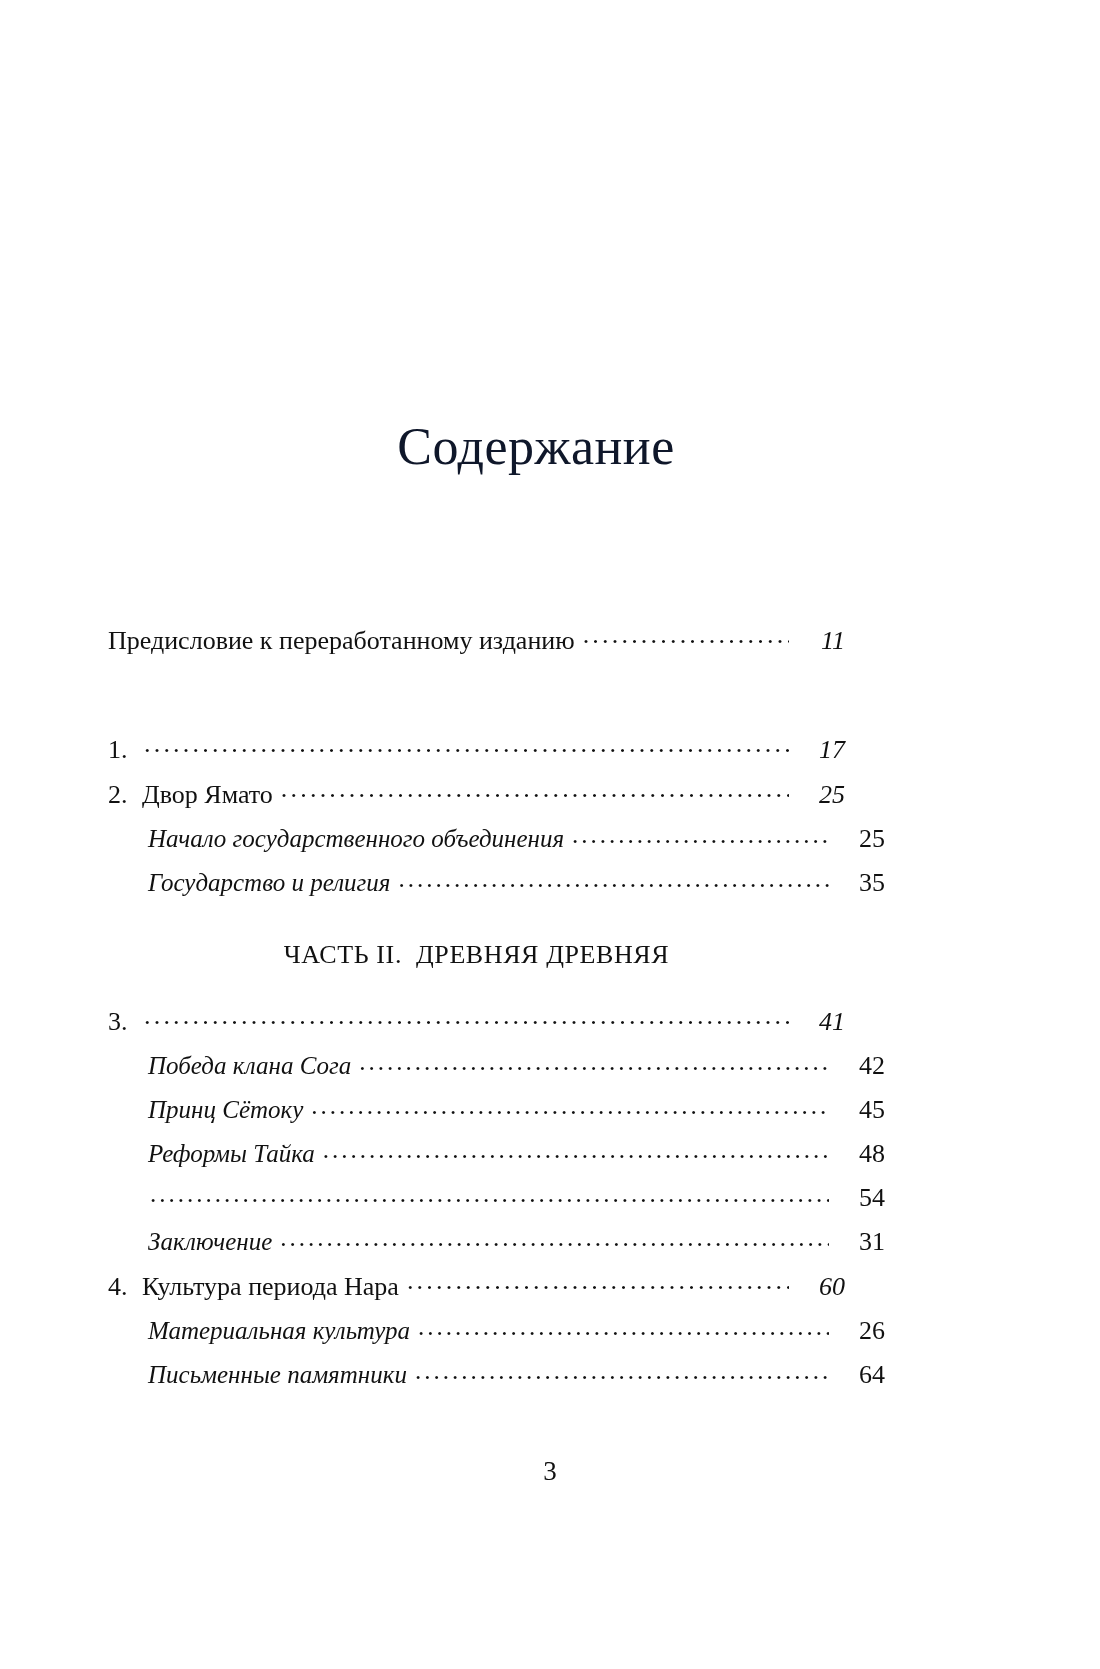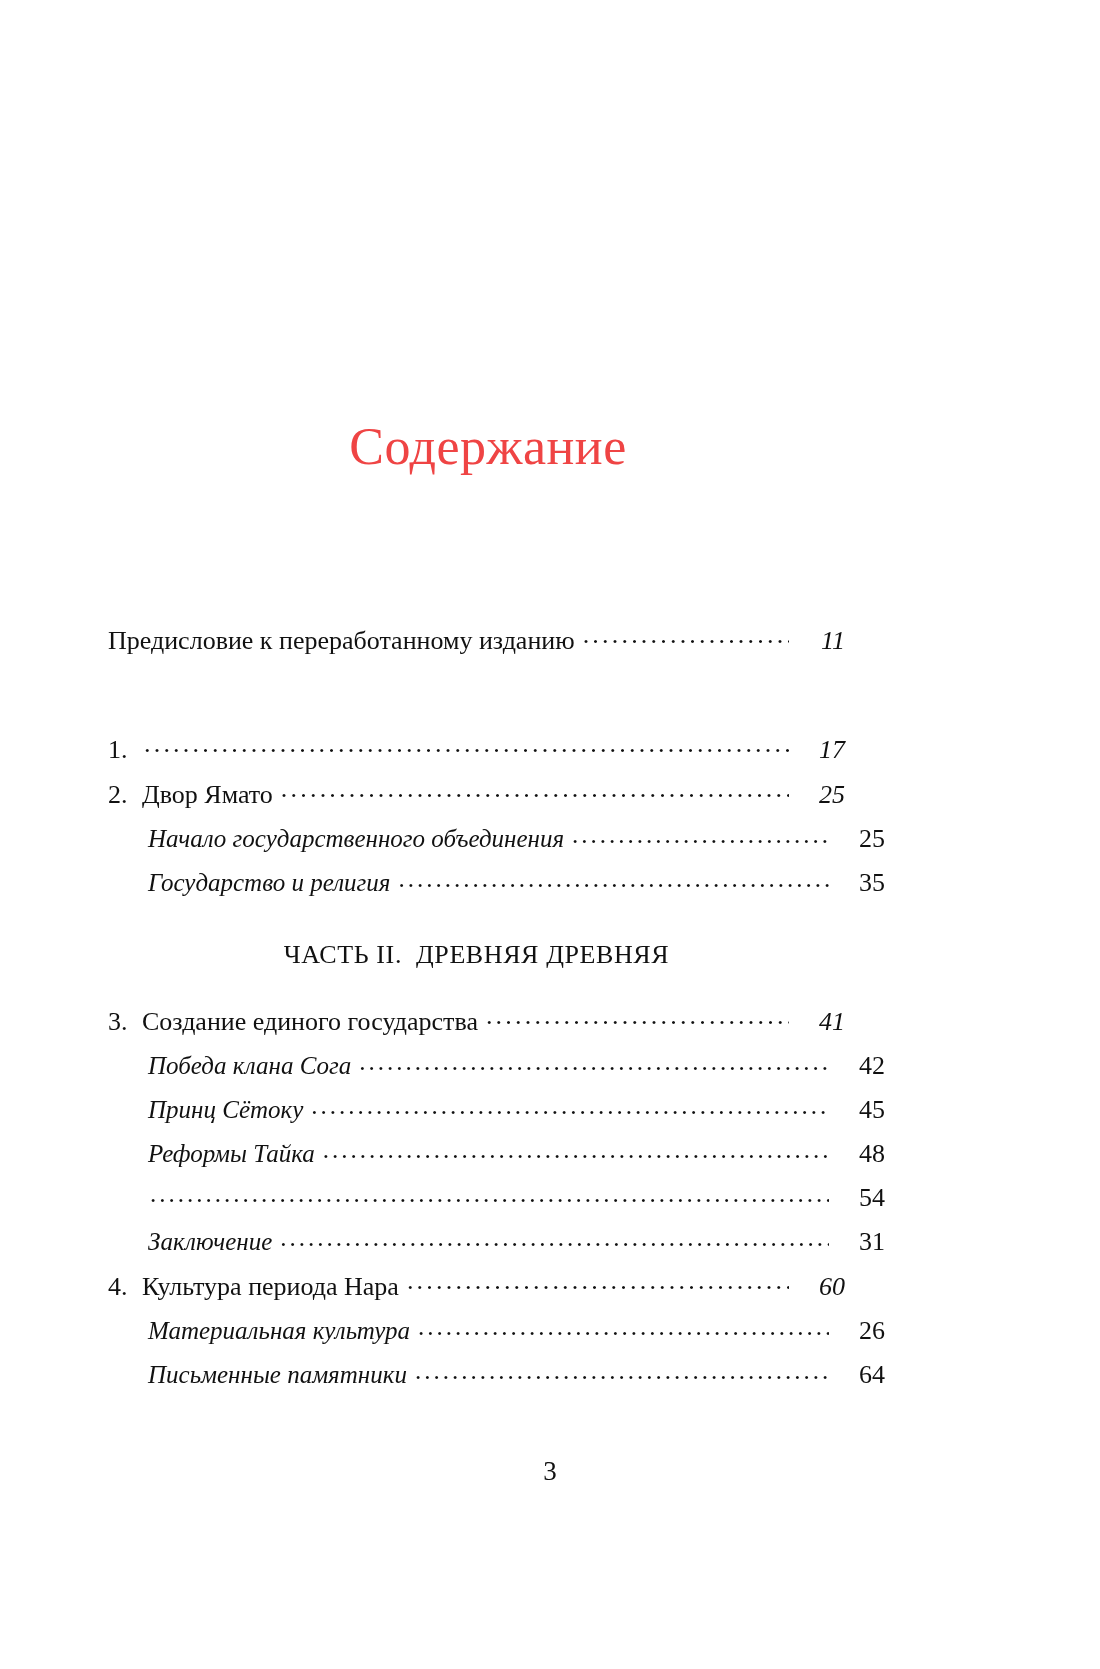--- a/index.html
+++ b/index.html
@@ -27,21 +27,22 @@
   .toc-title {
     position: absolute;
     top: 383px;
     left: 0;
     width: 976px;
     text-align: center;
     font-size: 52px;
     font-weight: 400;
     letter-spacing: 0.5px;
     line-height: 1.1;
-    color: #ef4444;
+    color: #0f172a;
+    padding-left: 48px;
   }
 
   
   .toc-body {
     position: absolute;
     top: 617px;
     left: 108px;
     width: 737px;
   }
 
@@ -185,21 +186,20 @@
     <div class="gap-before-part"></div>
 
     <div class="part-heading">
       <span>ЧАСТЬ II.</span><span class="part-gap"></span><span>ДРЕВНЯЯ ДРЕВНЯЯ</span>
     </div>
 
     <div class="gap-after-part"></div>
 
     <div class="toc-row">
       <span class="num">3.</span>
-      <span class="label">Создание единого государства</span>
       <span class="leader"></span>
       <span class="pageno">41</span>
     </div>
 
     <div class="toc-row sub">
       <span class="label">Победа клана Сога</span>
       <span class="leader"></span>
       <span class="pageno">42</span>
     </div>
 

